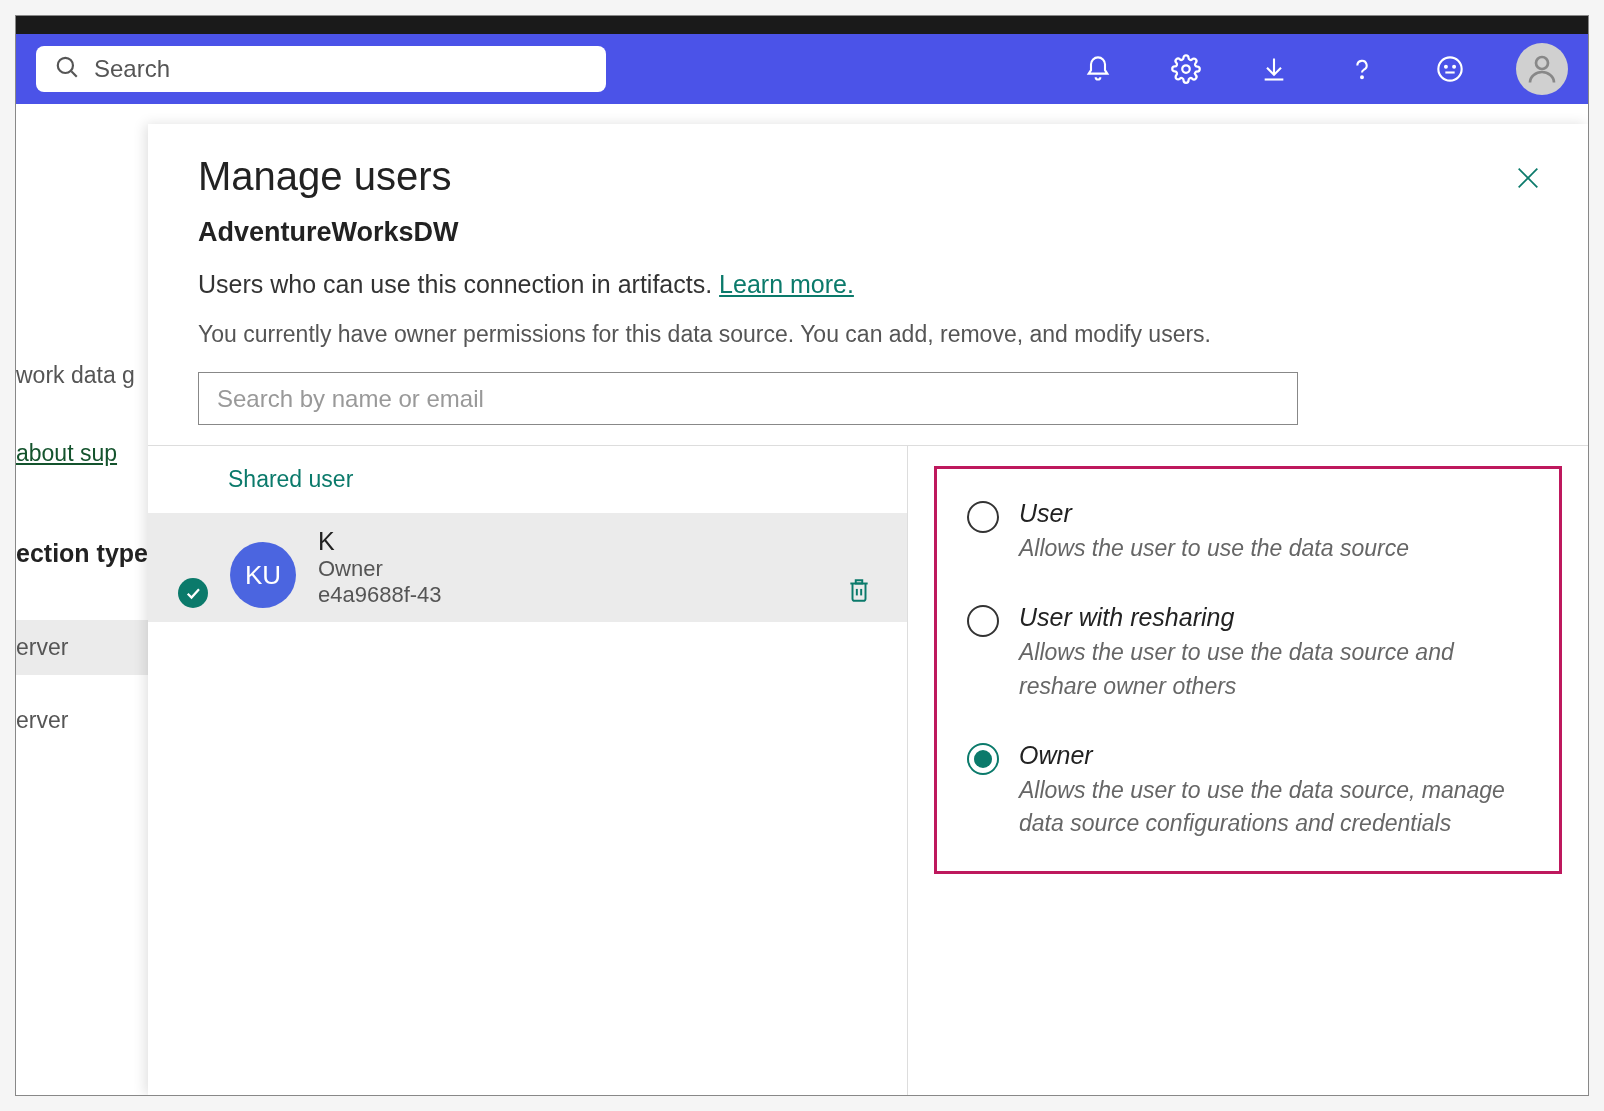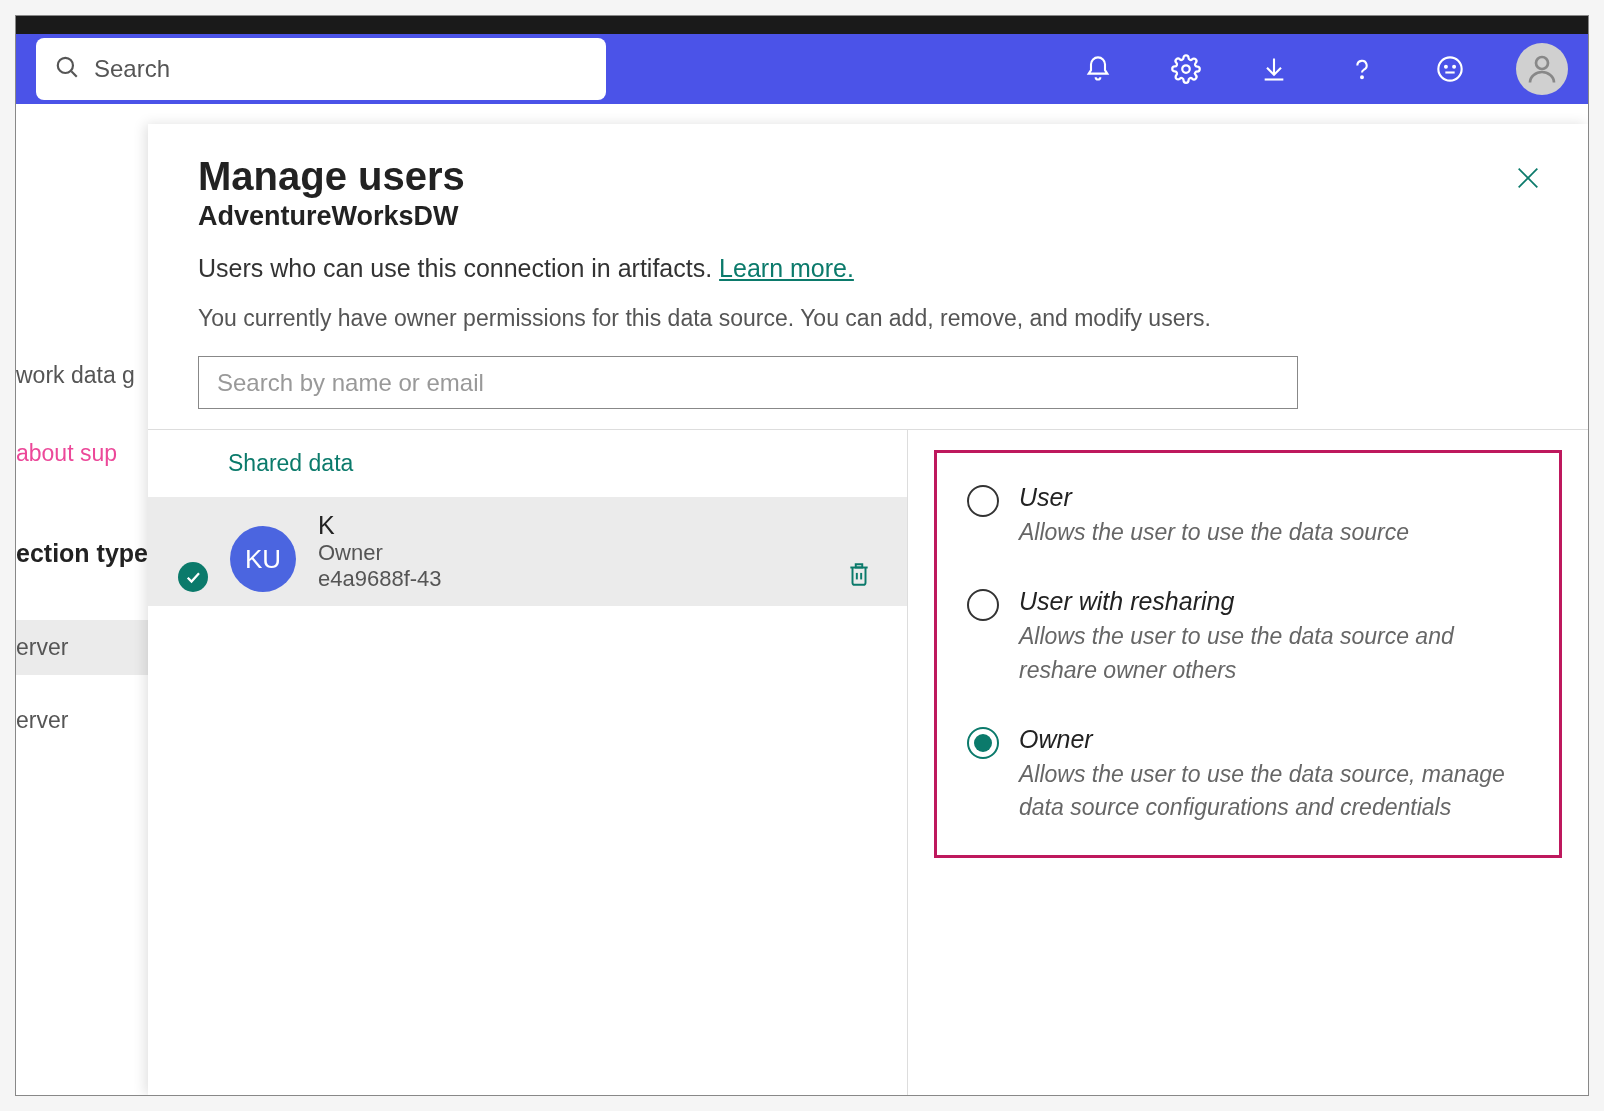--- a/index.html
+++ b/index.html
@@ -38,21 +38,21 @@
 }
 .search-icon-left {
   position: absolute;
   left: 18px;
   top: 50%;
   transform: translateY(-50%);
   color: #555;
 }
 .search-input {
   width: 100%;
-  height: 62px;
+  height: 46px;
   border-radius: 8px;
   border: none;
   padding: 0 18px 0 58px;
   font-size: 24px;
   color: #333;
   background: #fff;
 }
 .search-input::placeholder { color: #555; }
 .header-spacer { flex: 1; }
 .header-icon {
@@ -79,21 +79,21 @@
 .behind {
   position: absolute;
   top: 88px;
   left: 0;
   width: 100%;
   padding-left: 0;
   color: #555;
   font-size: 23px;
 }
 .behind-row { padding: 8px 0; }
-.behind-link { color: #ec4899; }
+.behind-link { color: #14532d; text-decoration: underline; }
 .behind-label { color: #222; font-size: 25px; font-weight: bold; }
 .behind-r1 { margin-top: 250px; }
 .behind-r2 { margin-top: 35px; }
 .behind-r3 { margin-top: 56px; }
 .behind-r4 { margin-top: 44px; background: #ebebeb; padding: 14px 0; }
 .behind-r5 { margin-top: 24px; }
 .panel {
   position: absolute;
   top: 108px;
   left: 132px;
@@ -102,23 +102,23 @@
   background: #fff;
   box-shadow: -3px 0 12px rgba(0,0,0,0.12);
   display: flex;
   flex-direction: column;
 }
 .panel-head {
   padding: 30px 50px 20px 50px;
 }
 .panel-title {
   font-size: 40px;
-  font-weight: 700;
+  font-weight: 400;
   color: #222;
-  margin-bottom: 2px;
+  margin-bottom: 18px;
 }
 .panel-sub {
   font-size: 27px;
   font-weight: 700;
   color: #222;
   margin-bottom: 22px;
 }
 .panel-desc {
   font-size: 25px;
   color: #333;
@@ -327,21 +327,21 @@
       <div class="panel-title">Manage users</div>
       <div class="panel-sub">AdventureWorksDW</div>
       <div class="panel-desc">
         <span>Users who can use this connection in artifacts. </span><a href="#">Learn more.</a>
       </div>
       <div class="panel-perm">You currently have owner permissions for this data source. You can add, remove, and modify users.</div>
       <input class="user-search" placeholder="Search by name or email" style="">
     </div>
     <div class="panel-body">
       <div class="left-col">
-        <div class="shared-label">Shared data</div>
+        <div class="shared-label">Shared user</div>
         <div class="user-row">
           <div class="check-circle">
             <svg width="18" height="18" viewBox="0 0 24 24" fill="none" stroke="currentColor" stroke-width="3">
                 <polyline points="5 13 10 18 20 7"></polyline>
               </svg>
           </div>
           <div class="user-avatar">KU</div>
           <div class="user-info">
             <div class="user-name">K</div>
             <div class="user-role">Owner</div>

